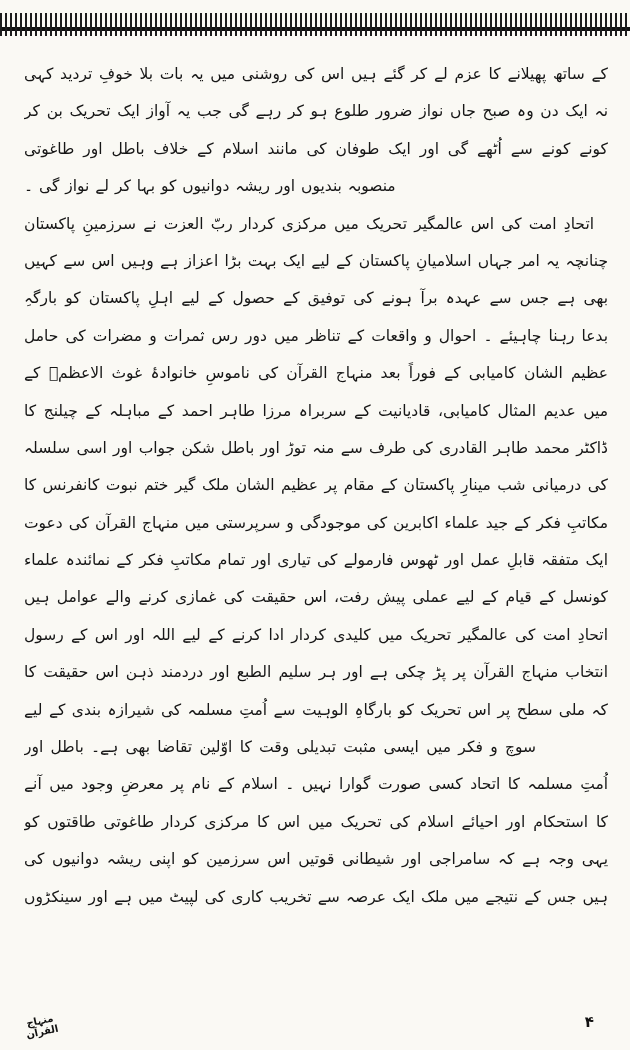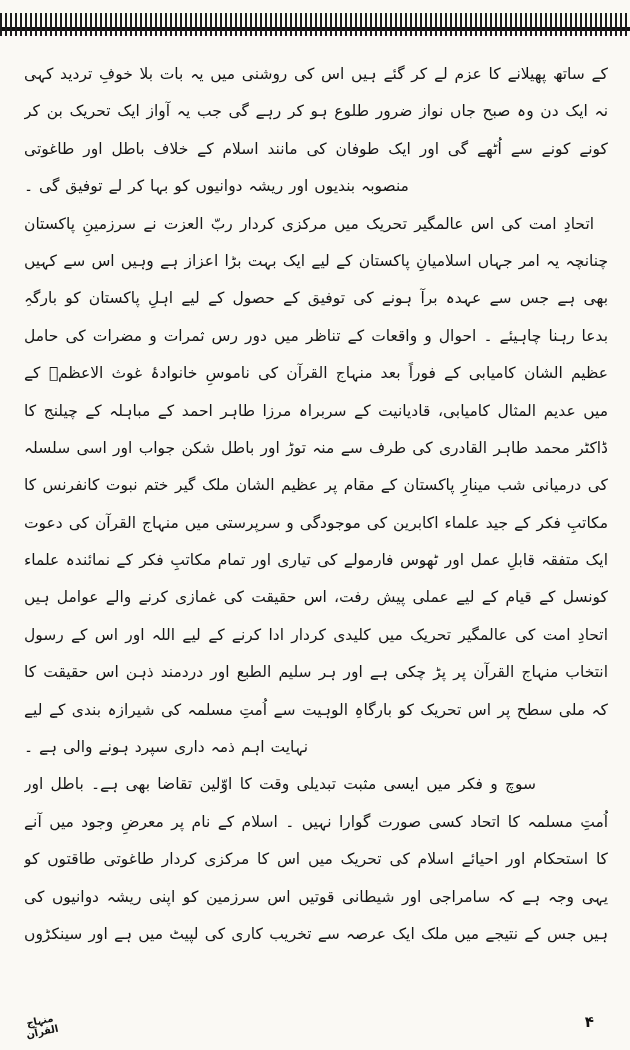--- a/index.html
+++ b/index.html
@@ -60,39 +60,38 @@
 <div class="page">
 
   <div class="top-border"></div>
 
   <div class="text-block">
 
     <div class="para">
       <div class="ln">کے ساتھ پھیلانے کا عزم لے کر گئے ہیں اس کی روشنی میں یہ بات بلا خوفِ تردید کہی جا سکتی ہے کہ ایک</div>
       <div class="ln">نہ ایک دن وہ صبح جاں نواز ضرور طلوع ہو کر رہے گی جب یہ آواز ایک تحریک بن کر عالم اسلام کے</div>
       <div class="ln">کونے کونے سے اُٹھے گی اور ایک طوفان کی مانند اسلام کے خلاف باطل اور طاغوتی قوتوں کی تمام تر</div>
-      <div class="ln short">منصوبہ بندیوں اور ریشہ دوانیوں کو بہا کر لے توفیق گی ۔</div>
+      <div class="ln short">منصوبہ بندیوں اور ریشہ دوانیوں کو بہا کر لے نواز گی ۔</div>
     </div>
 
     <div class="para indent-sm">
       <div class="ln">اتحادِ امت کی اس عالمگیر تحریک میں مرکزی کردار ربّ العزت نے سرزمینِ پاکستان کو عطا کیا ہے،</div>
       <div class="ln">چنانچہ یہ امر جہاں اسلامیانِ پاکستان کے لیے ایک بہت بڑا اعزاز ہے وہیں اس سے کہیں بڑھ کر آزمائش</div>
       <div class="ln">بھی ہے جس سے عہدہ برآ ہونے کی توفیق کے حصول کے لیے اہلِ پاکستان کو بارگہِ الٰہی میں ہمہ وقت دست</div>
       <div class="ln">بدعا رہنا چاہیئے ۔ احوال و واقعات کے تناظر میں دور رس ثمرات و مضرات کی حامل اس کانفرنس کی</div>
       <div class="ln">عظیم الشان کامیابی کے فوراً بعد منہاج القرآن کی ناموسِ خانوادۂ غوث الاعظمؓ کے تحفظ کی تحریک</div>
       <div class="ln">میں عدیم المثال کامیابی، قادیانیت کے سربراہ مرزا طاہر احمد کے مباہلہ کے چیلنج کا بانیٔ تحریک پروفیسر</div>
       <div class="ln">ڈاکٹر محمد طاہر القادری کی طرف سے منہ توڑ اور باطل شکن جواب اور اسی سلسلہ میں ۱۱، ۱۲ ربیع الاوّل</div>
       <div class="ln">کی درمیانی شب مینارِ پاکستان کے مقام پر عظیم الشان ملک گیر ختم نبوت کانفرنس کا انعقاد، نتیجتاً مختلف</div>
       <div class="ln">مکاتبِ فکر کے جید علماء اکابرین کی موجودگی و سرپرستی میں منہاج القرآن کی دعوت و تحریک پر اتحادِ امت کے لیے</div>
       <div class="ln">ایک متفقہ قابلِ عمل اور ٹھوس فارمولے کی تیاری اور تمام مکاتبِ فکر کے نمائندہ علماء پر مشتمل مرکزی سپریم</div>
       <div class="ln">کونسل کے قیام کے لیے عملی پیش رفت، اس حقیقت کی غمازی کرنے والے عوامل ہیں کہ احیائے اسلام اور</div>
       <div class="ln">اتحادِ امت کی عالمگیر تحریک میں کلیدی کردار ادا کرنے کے لیے اللہ اور اس کے رسول صلی اللہ علیہ وسلم کی نگاہِ</div>
       <div class="ln">انتخاب منہاج القرآن پر پڑ چکی ہے اور ہر سلیم الطبع اور دردمند ذہن اس حقیقت کا ادراک کرنے لگا ہے</div>
       <div class="ln">کہ ملی سطح پر اس تحریک کو بارگاہِ الوہیت سے اُمتِ مسلمہ کی شیرازہ بندی کے لیے مستقبل قریب میں کوئی</div>
-      <div class="ln short">نہایت اہم ذمہ داری سپرد ہونے والی ہے ۔</div>
     </div>
 
     <div class="para indent-lg">
       <div class="ln">سوچ و فکر میں ایسی مثبت تبدیلی وقت کا اوّلین تقاضا بھی ہے۔ باطل اور سامراجی قوتوں کو</div>
       <div class="ln">اُمتِ مسلمہ کا اتحاد کسی صورت گوارا نہیں ۔ اسلام کے نام پر معرضِ وجود میں آنے والی مملکتِ خداداد پاکستان</div>
       <div class="ln">کا استحکام اور احیائے اسلام کی تحریک میں اس کا مرکزی کردار طاغوتی طاقتوں کو ایک آنکھ نہیں بھاتا ۔</div>
       <div class="ln">یہی وجہ ہے کہ سامراجی اور شیطانی قوتیں اس سرزمین کو اپنی ریشہ دوانیوں کی آماجگاہ بنانے پر تلی ہوئی</div>
       <div class="ln">ہیں جس کے نتیجے میں ملک ایک عرصہ سے تخریب کاری کی لپیٹ میں ہے اور سینکڑوں قیمتی جانیں دشمن کے</div>
     </div>
 

